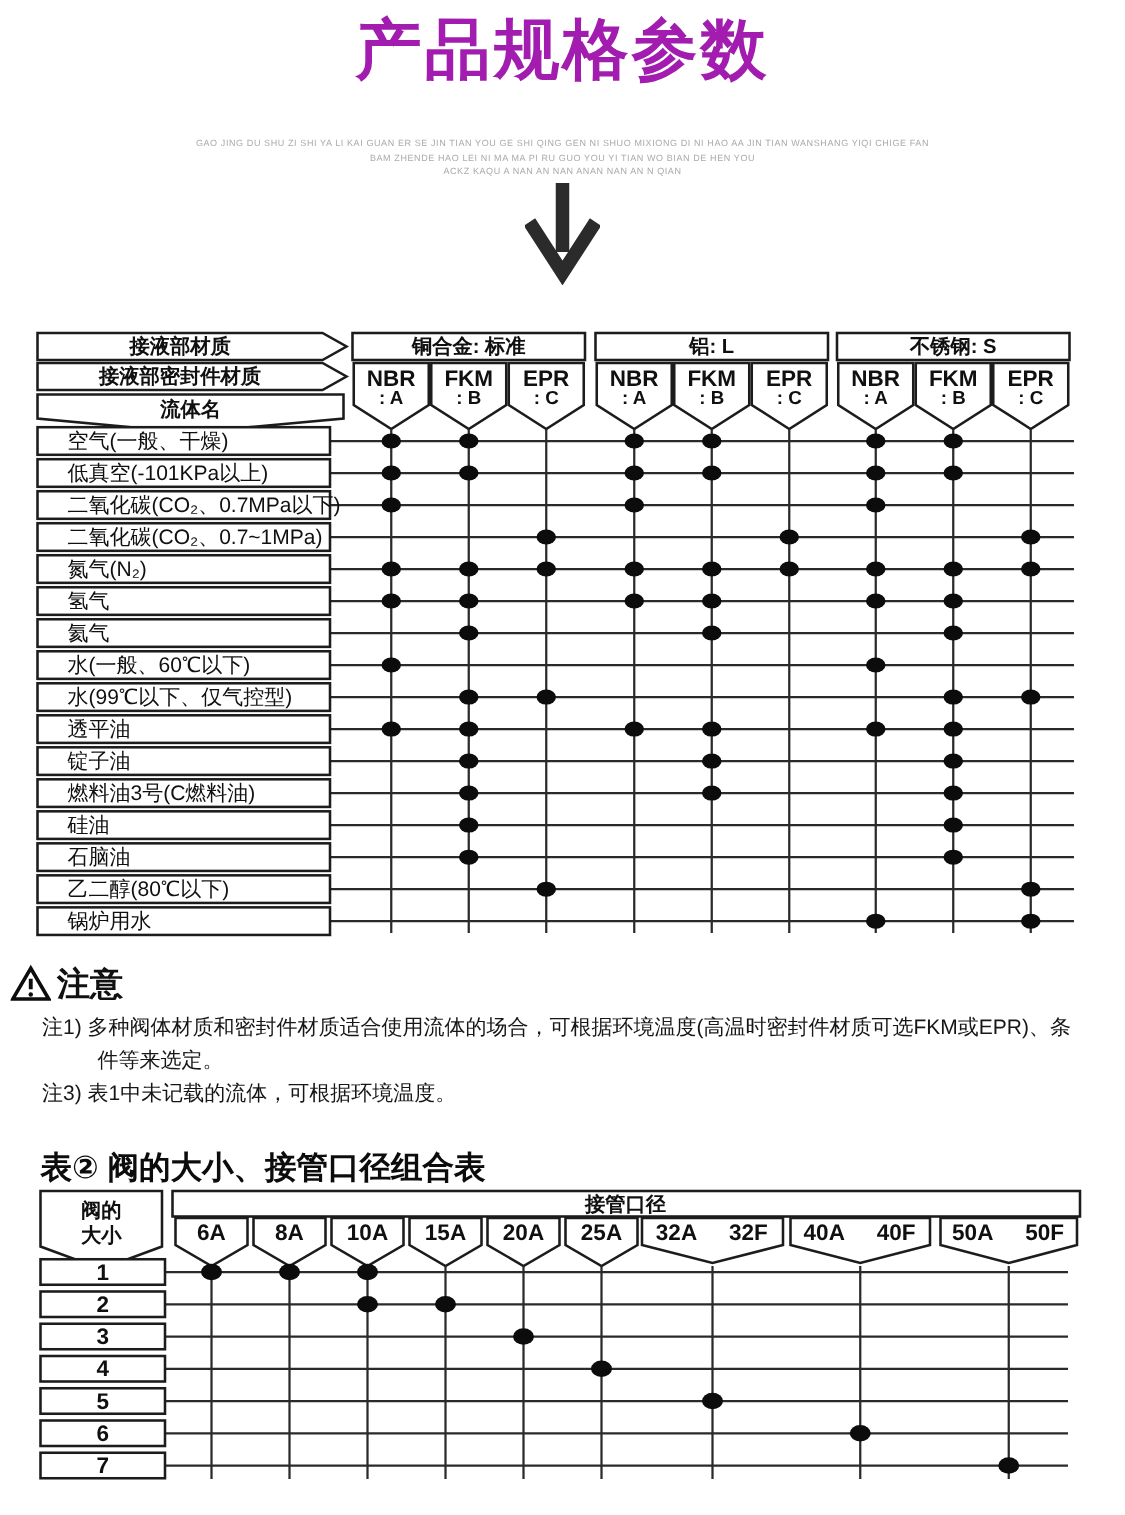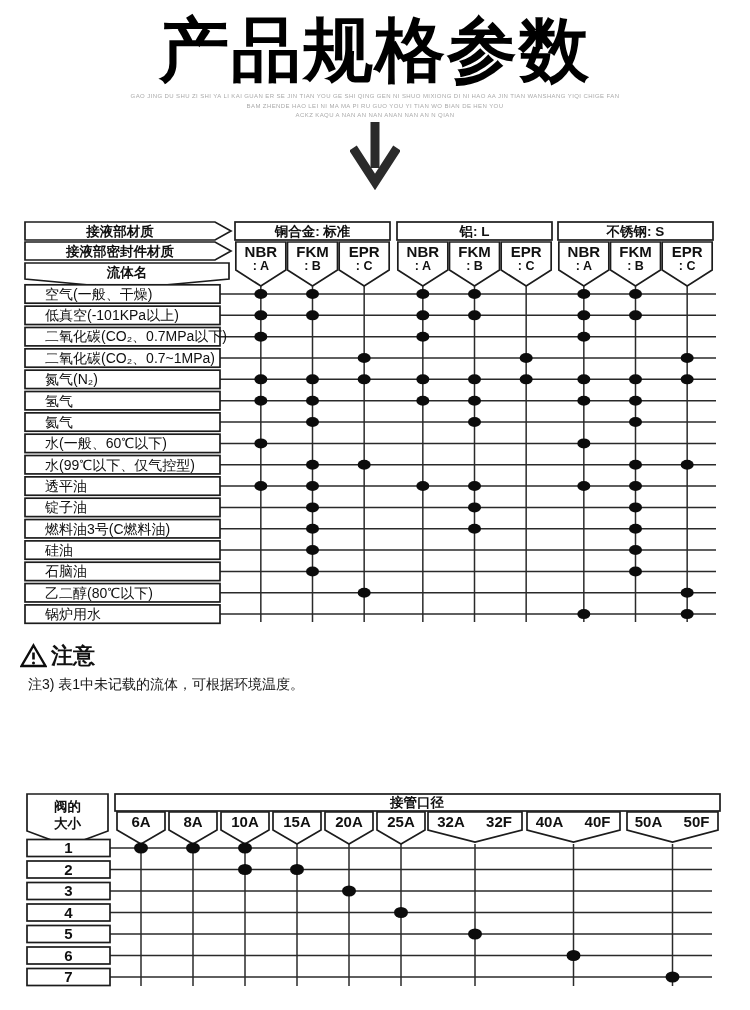--- a/index.html
+++ b/index.html
@@ -1,26 +1,26 @@
 <!DOCTYPE html>
 <html><head>
 <meta charset="utf-8">
 <style>
   html,body{margin:0;padding:0;background:#fff;}
   .page{position:relative;width:750px;height:1010px;background:#fff;overflow:hidden;
         font-family:"Liberation Sans","DejaVu Sans",sans-serif;color:#111;}
   .abs{position:absolute;}
-  .main-title{left:0;right:0;top:4px;text-align:center;font-size:70px;font-weight:bold;
-              letter-spacing:2px;color:#000000;}
+  .main-title{left:0;right:0;top:4px;text-align:center;font-size:44px;font-weight:bold;
+              letter-spacing:2px;color:#a21caf;}
   .subtext{left:0;right:0;top:92px;text-align:center;color:#aaa;font-size:6px;
            line-height:9.5px;letter-spacing:.4px;}
   .sec-title{font-size:21px;font-weight:bold;color:#0c0c0c;white-space:nowrap;}
   .t1-title{left:27px;top:192px;}
   .t2-title{left:27px;top:764px;}
-  .caution-head{left:20px;top:641px;display:flex;align-items:center;gap:4px;}
+  .caution-head{left:7px;top:641px;display:flex;align-items:center;gap:4px;}
   .caution-head .txt{font-size:22px;font-weight:bold;}
   .notes{left:28px;top:674px;width:694px;font-size:14px;line-height:21.5px;color:#161616;}
   .note{padding-left:37px;text-indent:-37px;margin-bottom:1px;}
   
   .box{fill:#ffffff;stroke:#1c1c1c;stroke-width:1.7px;}
   .gl{stroke:#2a2a2a;stroke-width:1.5px;}
   .dot{fill:#0c0c0c;stroke:none;}
   text{fill:#101010;}
   .th{font:600 13.5px "Liberation Sans",sans-serif;text-anchor:middle;}
   .tn{font:bold 15px "Liberation Sans",sans-serif;text-anchor:middle;}
@@ -213,23 +213,25 @@
 
   <div class="abs caution-head">
     <svg width="27" height="26" viewBox="0 0 27 26">
       <path d="M13.5 2.5 L25.5 23 H1.5 Z" fill="none" stroke="#0d0d0d" stroke-width="2.4" stroke-linejoin="miter"></path>
       <path d="M13.5 9.5 V16.5" stroke="#0d0d0d" stroke-width="2.6"></path>
       <circle cx="13.5" cy="20" r="1.5" fill="#0d0d0d"></circle>
     </svg>
     <span class="txt">注意</span>
   </div>
   <div class="abs notes">
+    <div class="note">注1) 多种阀体材质和密封件材质适合使用流体的场合，可根据环境温度(高温时密封件材质可选FKM或EPR)、条件等来选定。</div>
     <div class="note">注3) 表1中未记载的流体，可根据环境温度。</div>
   </div>
 
+  <div class="abs sec-title t2-title">表② 阀的大小、接管口径组合表</div>
 
   <svg id="t2" class="abs" style="left:0;top:788px;" width="750" height="218" viewBox="0 0 750 218">
 
     <path class="box" d="M27 6 H108 V43 L67.5 58 L27 43 Z"></path>
     <text class="th" x="67.5" y="23">阀的</text>
     <text class="th" x="67.5" y="40">大小</text>
 
     <rect class="box" x="115" y="6" width="605" height="17"></rect>
     <text class="th" x="417" y="19">接管口径</text>
     <g id="t2-dyn">

